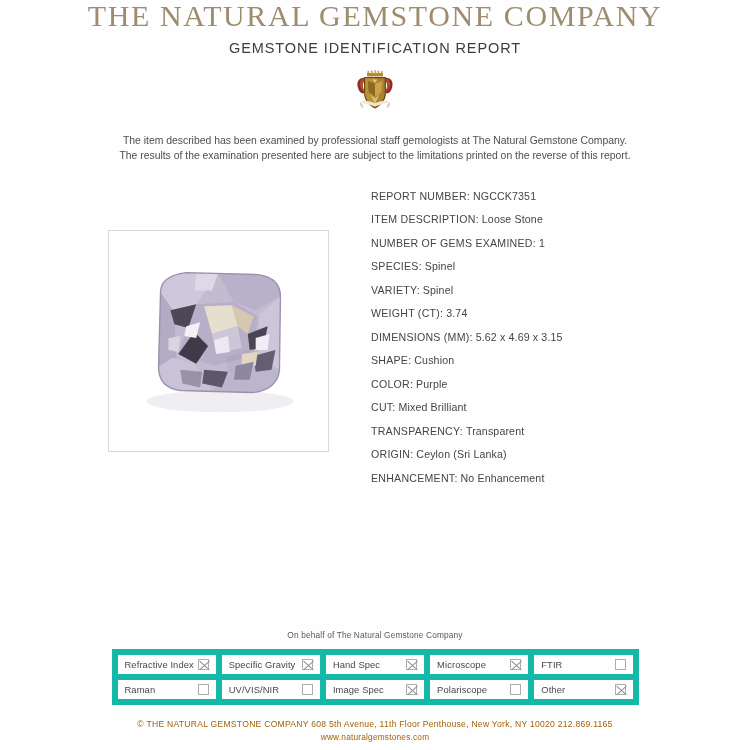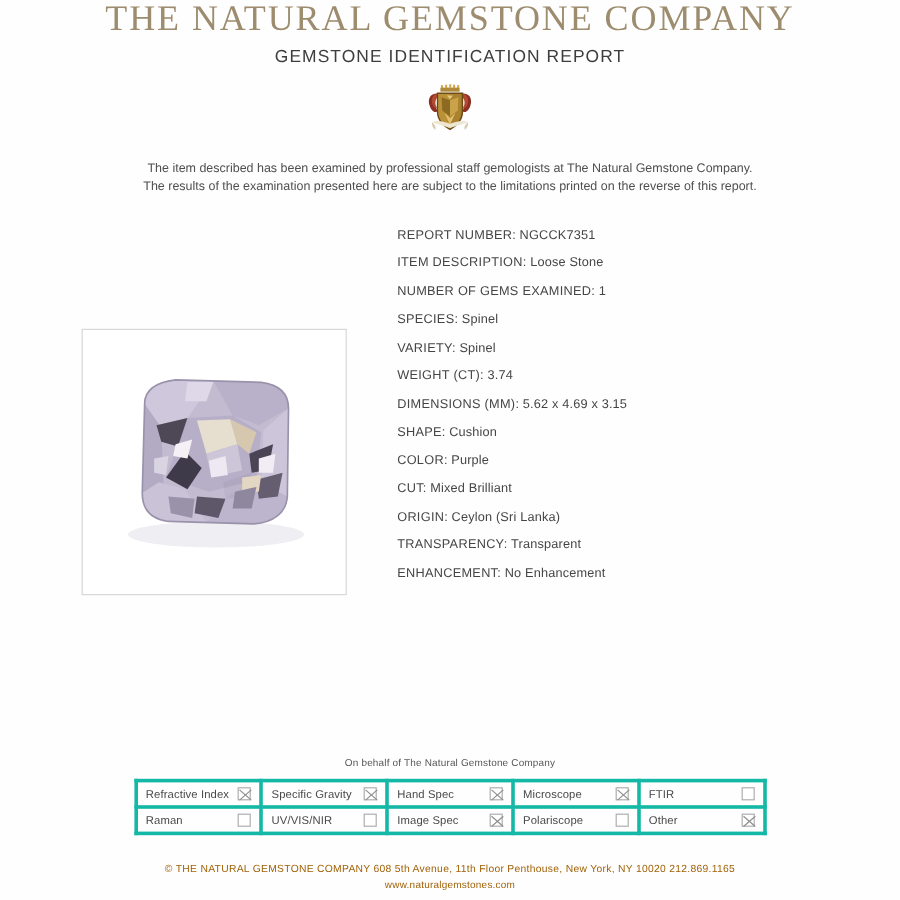--- a/index.html
+++ b/index.html
@@ -65,22 +65,22 @@
     font-size: 10.4px;
     line-height: 1.48;
     color: #4f4f4f;
   }
   .intro div { white-space: nowrap; }
 
   
   .body-row {
     margin-top: 22px;
     display: flex;
-    align-items: flex-end;
-    padding-left: 68px;
+    align-items: center;
+    padding-left: 108px;
   }
   .photo-frame {
     width: 221px;
     height: 222px;
     border: 1px solid #d8d8d8;
     background: #ffffff;
     box-sizing: border-box;
     flex: 0 0 auto;
     display: flex;
     align-items: center;
@@ -124,21 +124,21 @@
     letter-spacing: 0.2px;
   }
 
   .tests-table {
     margin: 9px auto 0;
     width: 527px;
     border-collapse: collapse;
     table-layout: fixed;
   }
   .tests-table td {
-    border: 3px solid #14b8a6;
+    border: 6px solid #14b8a6;
     height: 19px;
     padding: 0 7px;
     vertical-align: middle;
   }
   .cellinner {
     display: flex;
     align-items: center;
     justify-content: space-between;
   }
   .test-label {
@@ -314,26 +314,26 @@
       </div>
       <div class="detail-row">
         <span class="detail-label">COLOR:</span>
         <span class="detail-value">Purple</span>
       </div>
       <div class="detail-row">
         <span class="detail-label">CUT:</span>
         <span class="detail-value">Mixed Brilliant</span>
       </div>
       <div class="detail-row">
+        <span class="detail-label">TRANSPARENCY:</span>
+        <span class="detail-value">Transparent</span>
+      </div>
+      <div class="detail-row">
         <span class="detail-label">ORIGIN:</span>
         <span class="detail-value">Ceylon (Sri Lanka)</span>
-      </div>
-      <div class="detail-row">
-        <span class="detail-label">TRANSPARENCY:</span>
-        <span class="detail-value">Transparent</span>
       </div>
       <div class="detail-row">
         <span class="detail-label">ENHANCEMENT:</span>
         <span class="detail-value">No Enhancement</span>
       </div>
     </div>
   </div>
 
   <div class="tests-block">
     <div class="on-behalf">On behalf of The Natural Gemstone Company</div>

